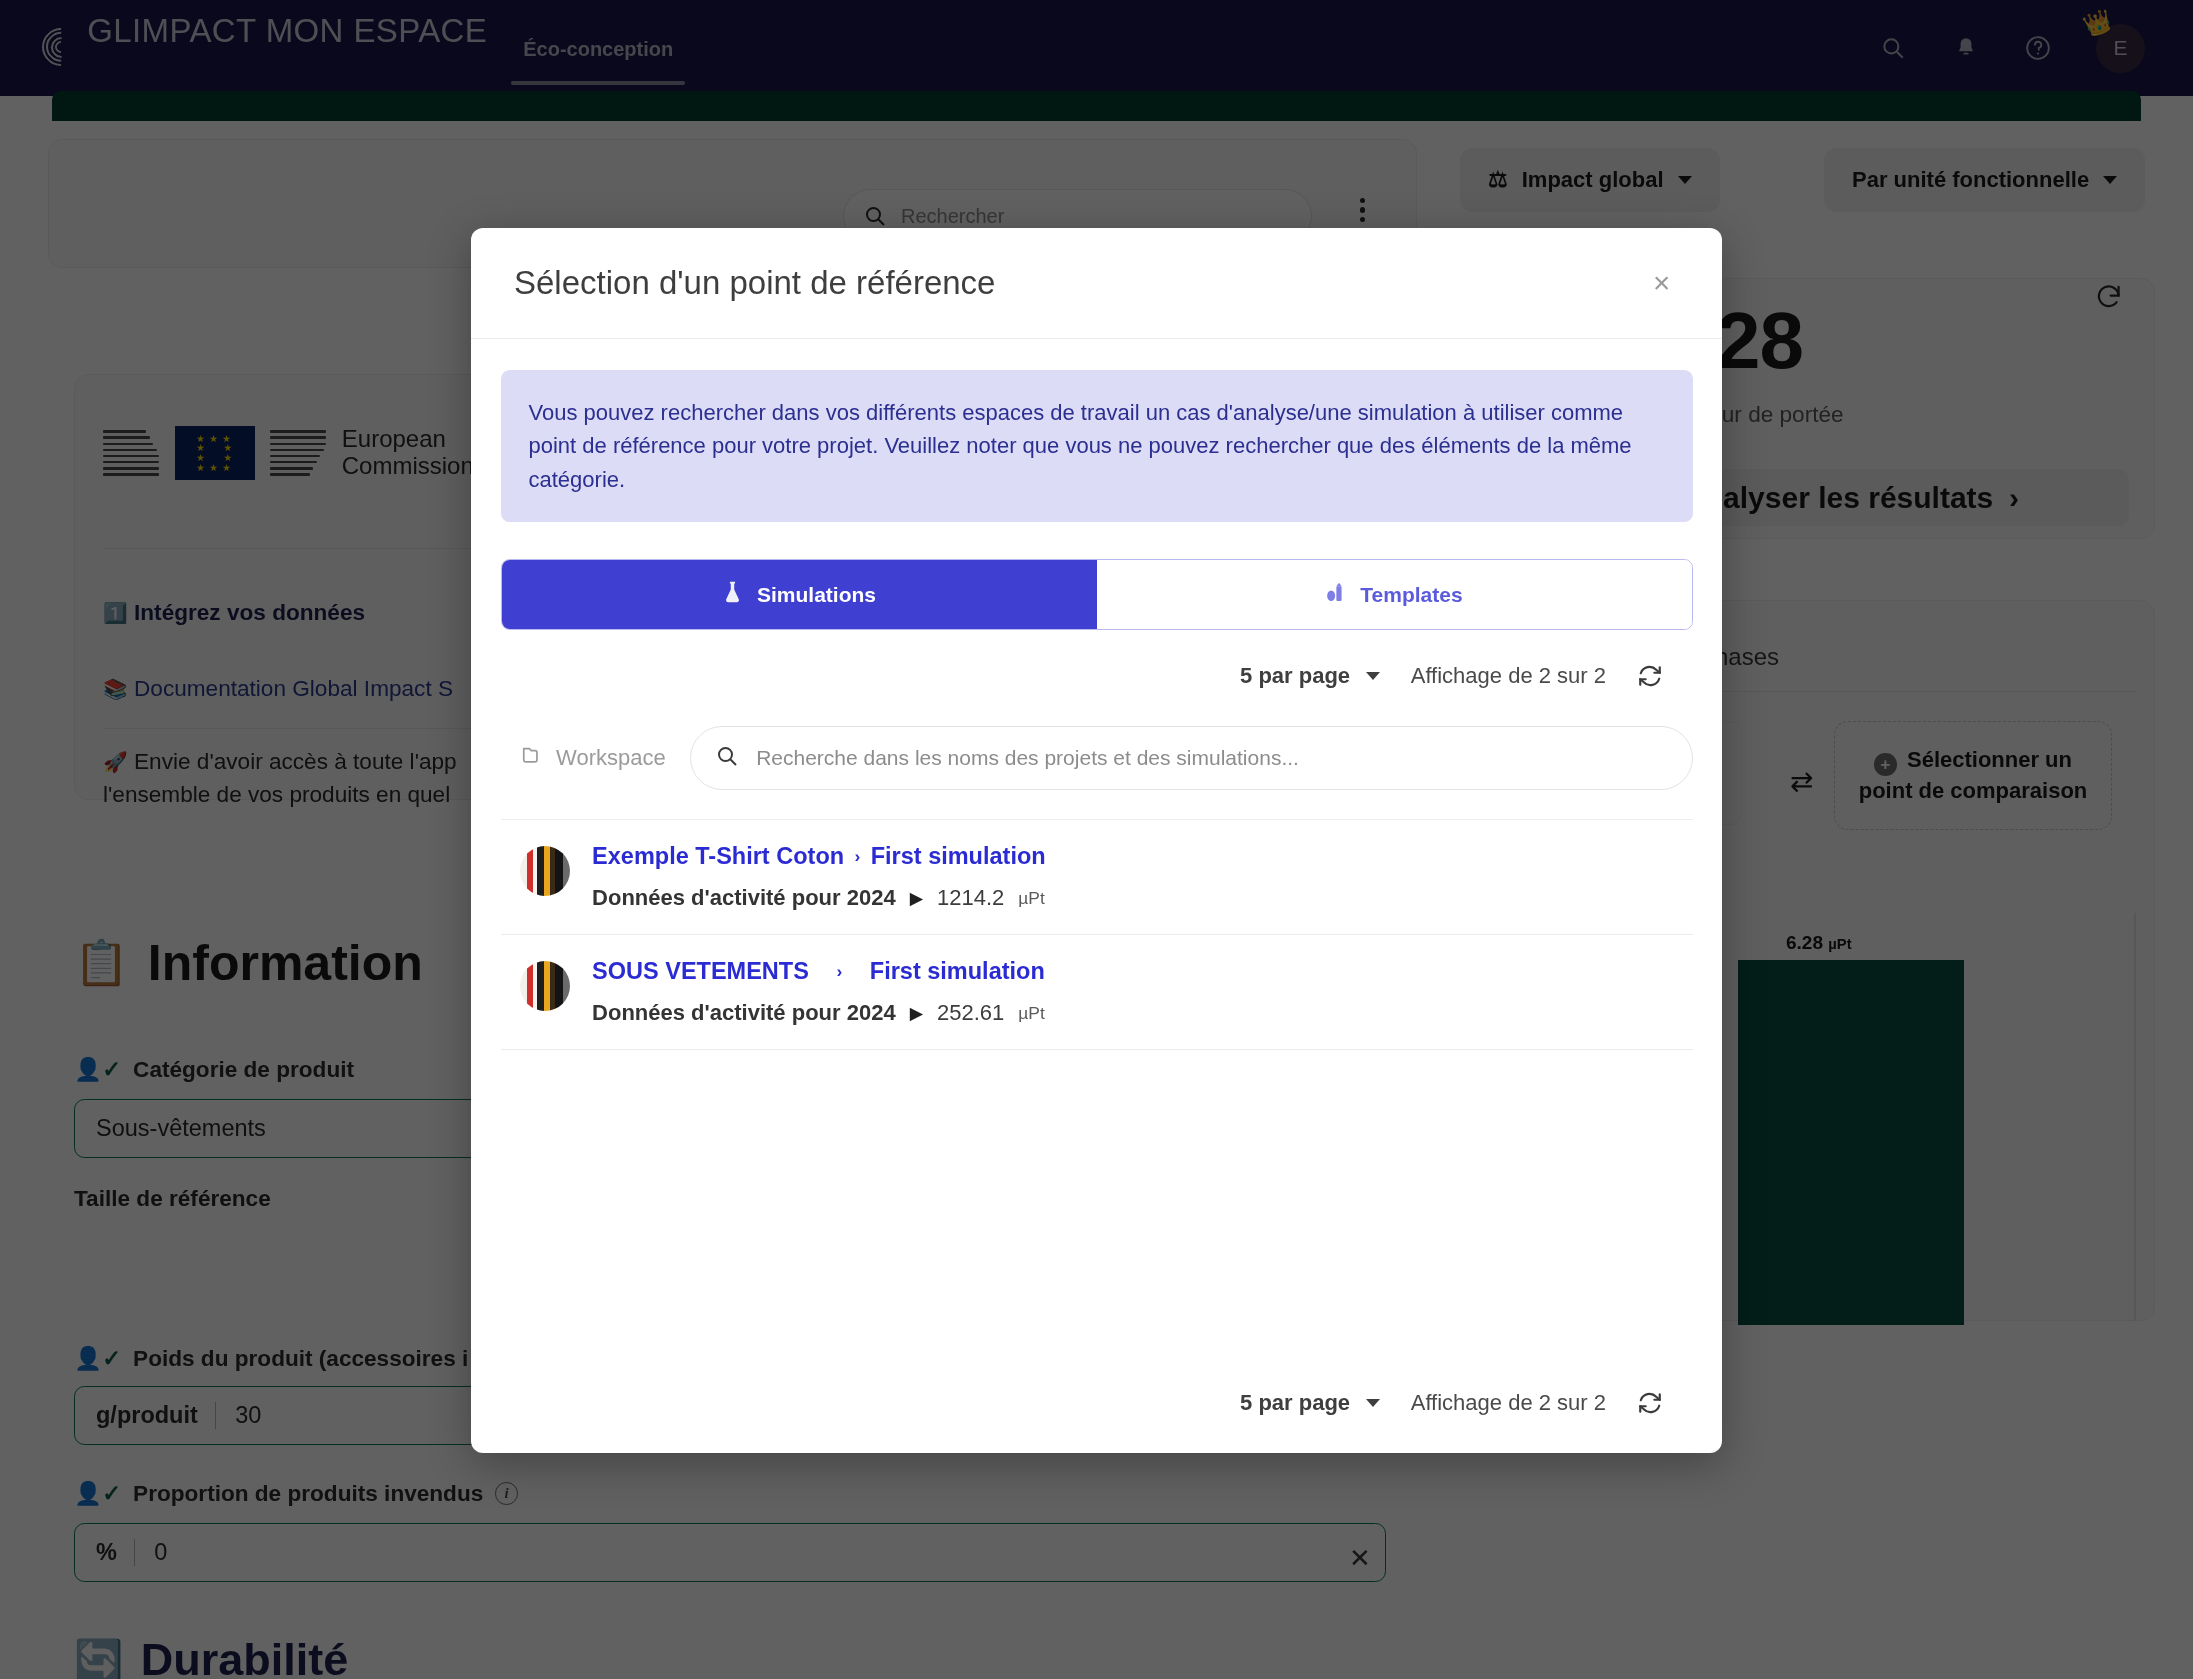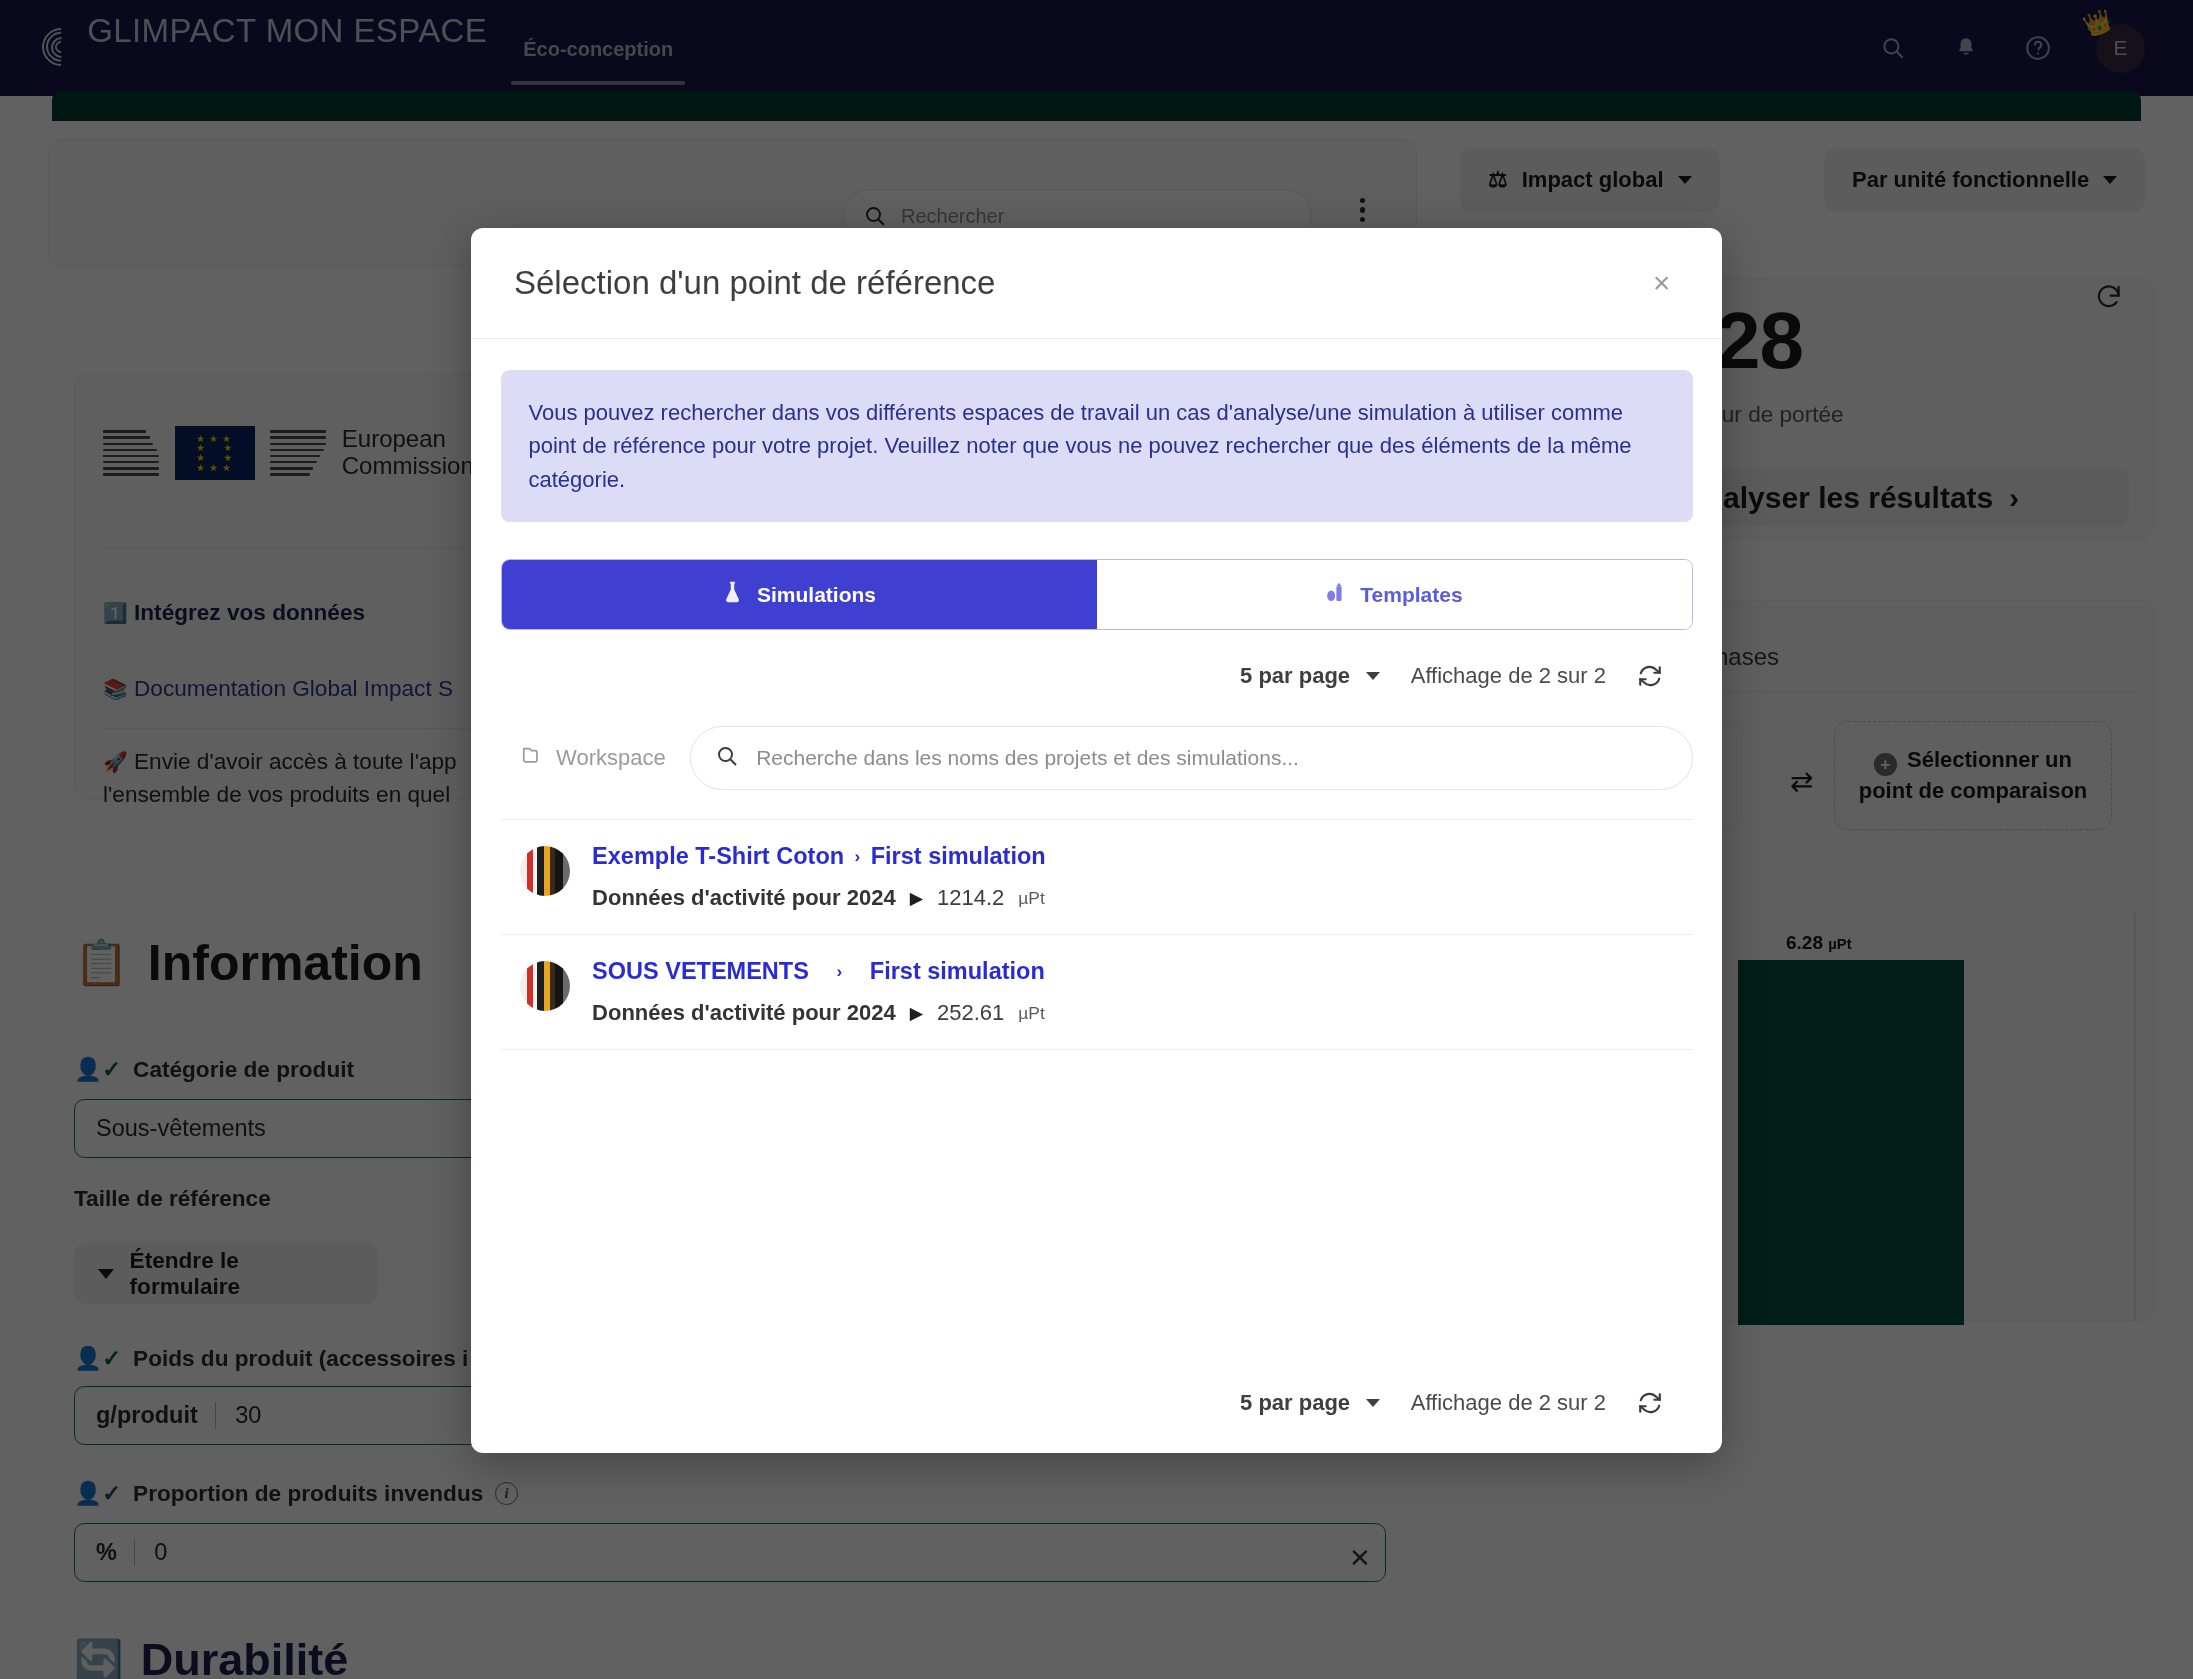--- a/index.html
+++ b/index.html
@@ -425,24 +425,20 @@
   <div class="flabel" style="left:74px; top:1056px;">
     <span class="fuser">👤✓</span>
     <span>Catégorie de produit</span>
   </div>
   <div class="finput" style="left:74px; top:1099px; width:1312px;">
     <span>Sous-vêtements</span>
   </div>
 
   <div class="plain-label" style="left:74px; top:1186px;">Taille de référence</div>
 
-  <div class="expand-btn">
-    <span class="chev-d"></span>
-    <span>Étendre le formulaire</span>
-  </div>
 
   <div class="flabel" style="left:74px; top:1345px;">
     <span class="fuser">👤✓</span>
     <span>Poids du produit (accessoires i</span>
   </div>
   <div class="finput" style="left:74px; top:1386px; width:1312px;">
     <span class="prefix">g/produit</span>
     <span>30</span>
   </div>
 

